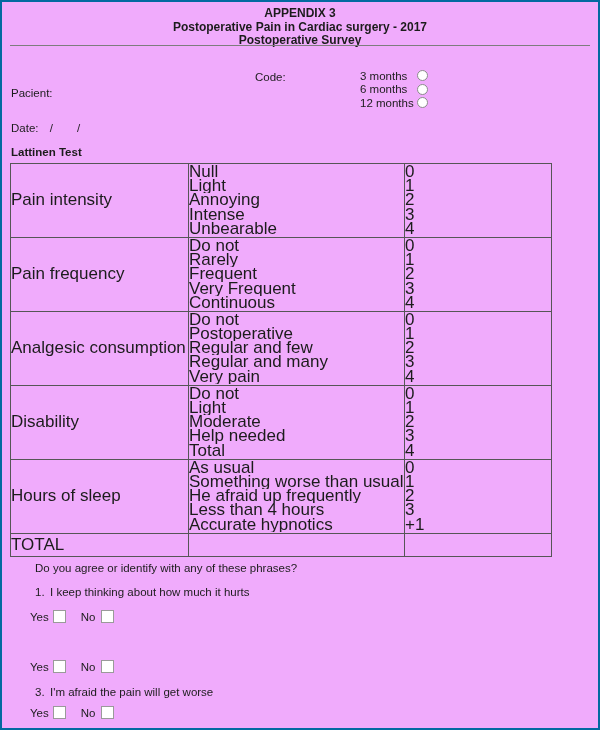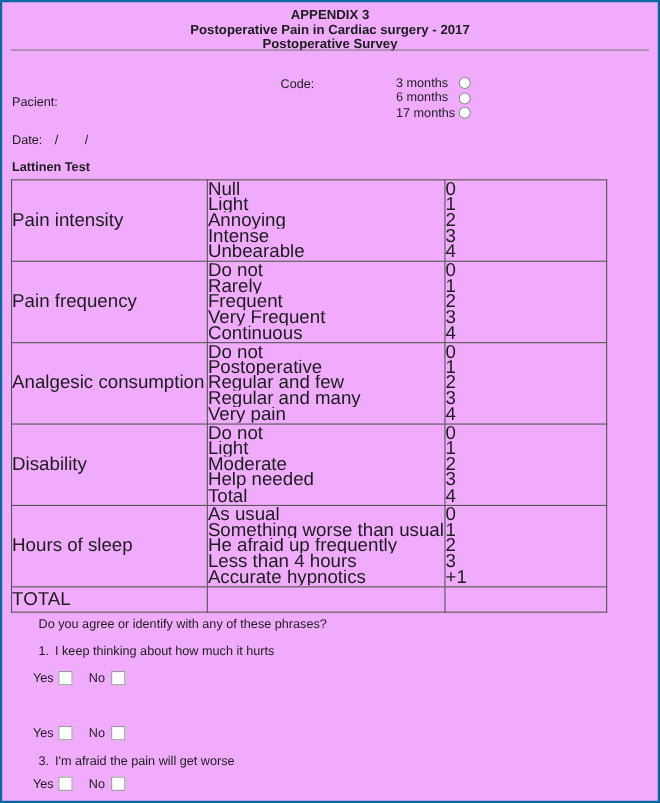--- a/index.html
+++ b/index.html
@@ -80,21 +80,21 @@
   <div class="months">
     <div class="month-row">
       <span class="month-label">3 months</span>
       <span class="radio"></span>
     </div>
     <div class="month-row">
       <span class="month-label">6 months</span>
       <span class="radio"></span>
     </div>
     <div class="month-row">
-      <span class="month-label">17 months</span>
+      <span class="month-label">12 months</span>
       <span class="radio"></span>
     </div>
   </div>
 
   <div class="date-row">
     <span>Date:</span>
     <span class="slash1">/</span>
     <span class="slash2">/</span>
   </div>
 

